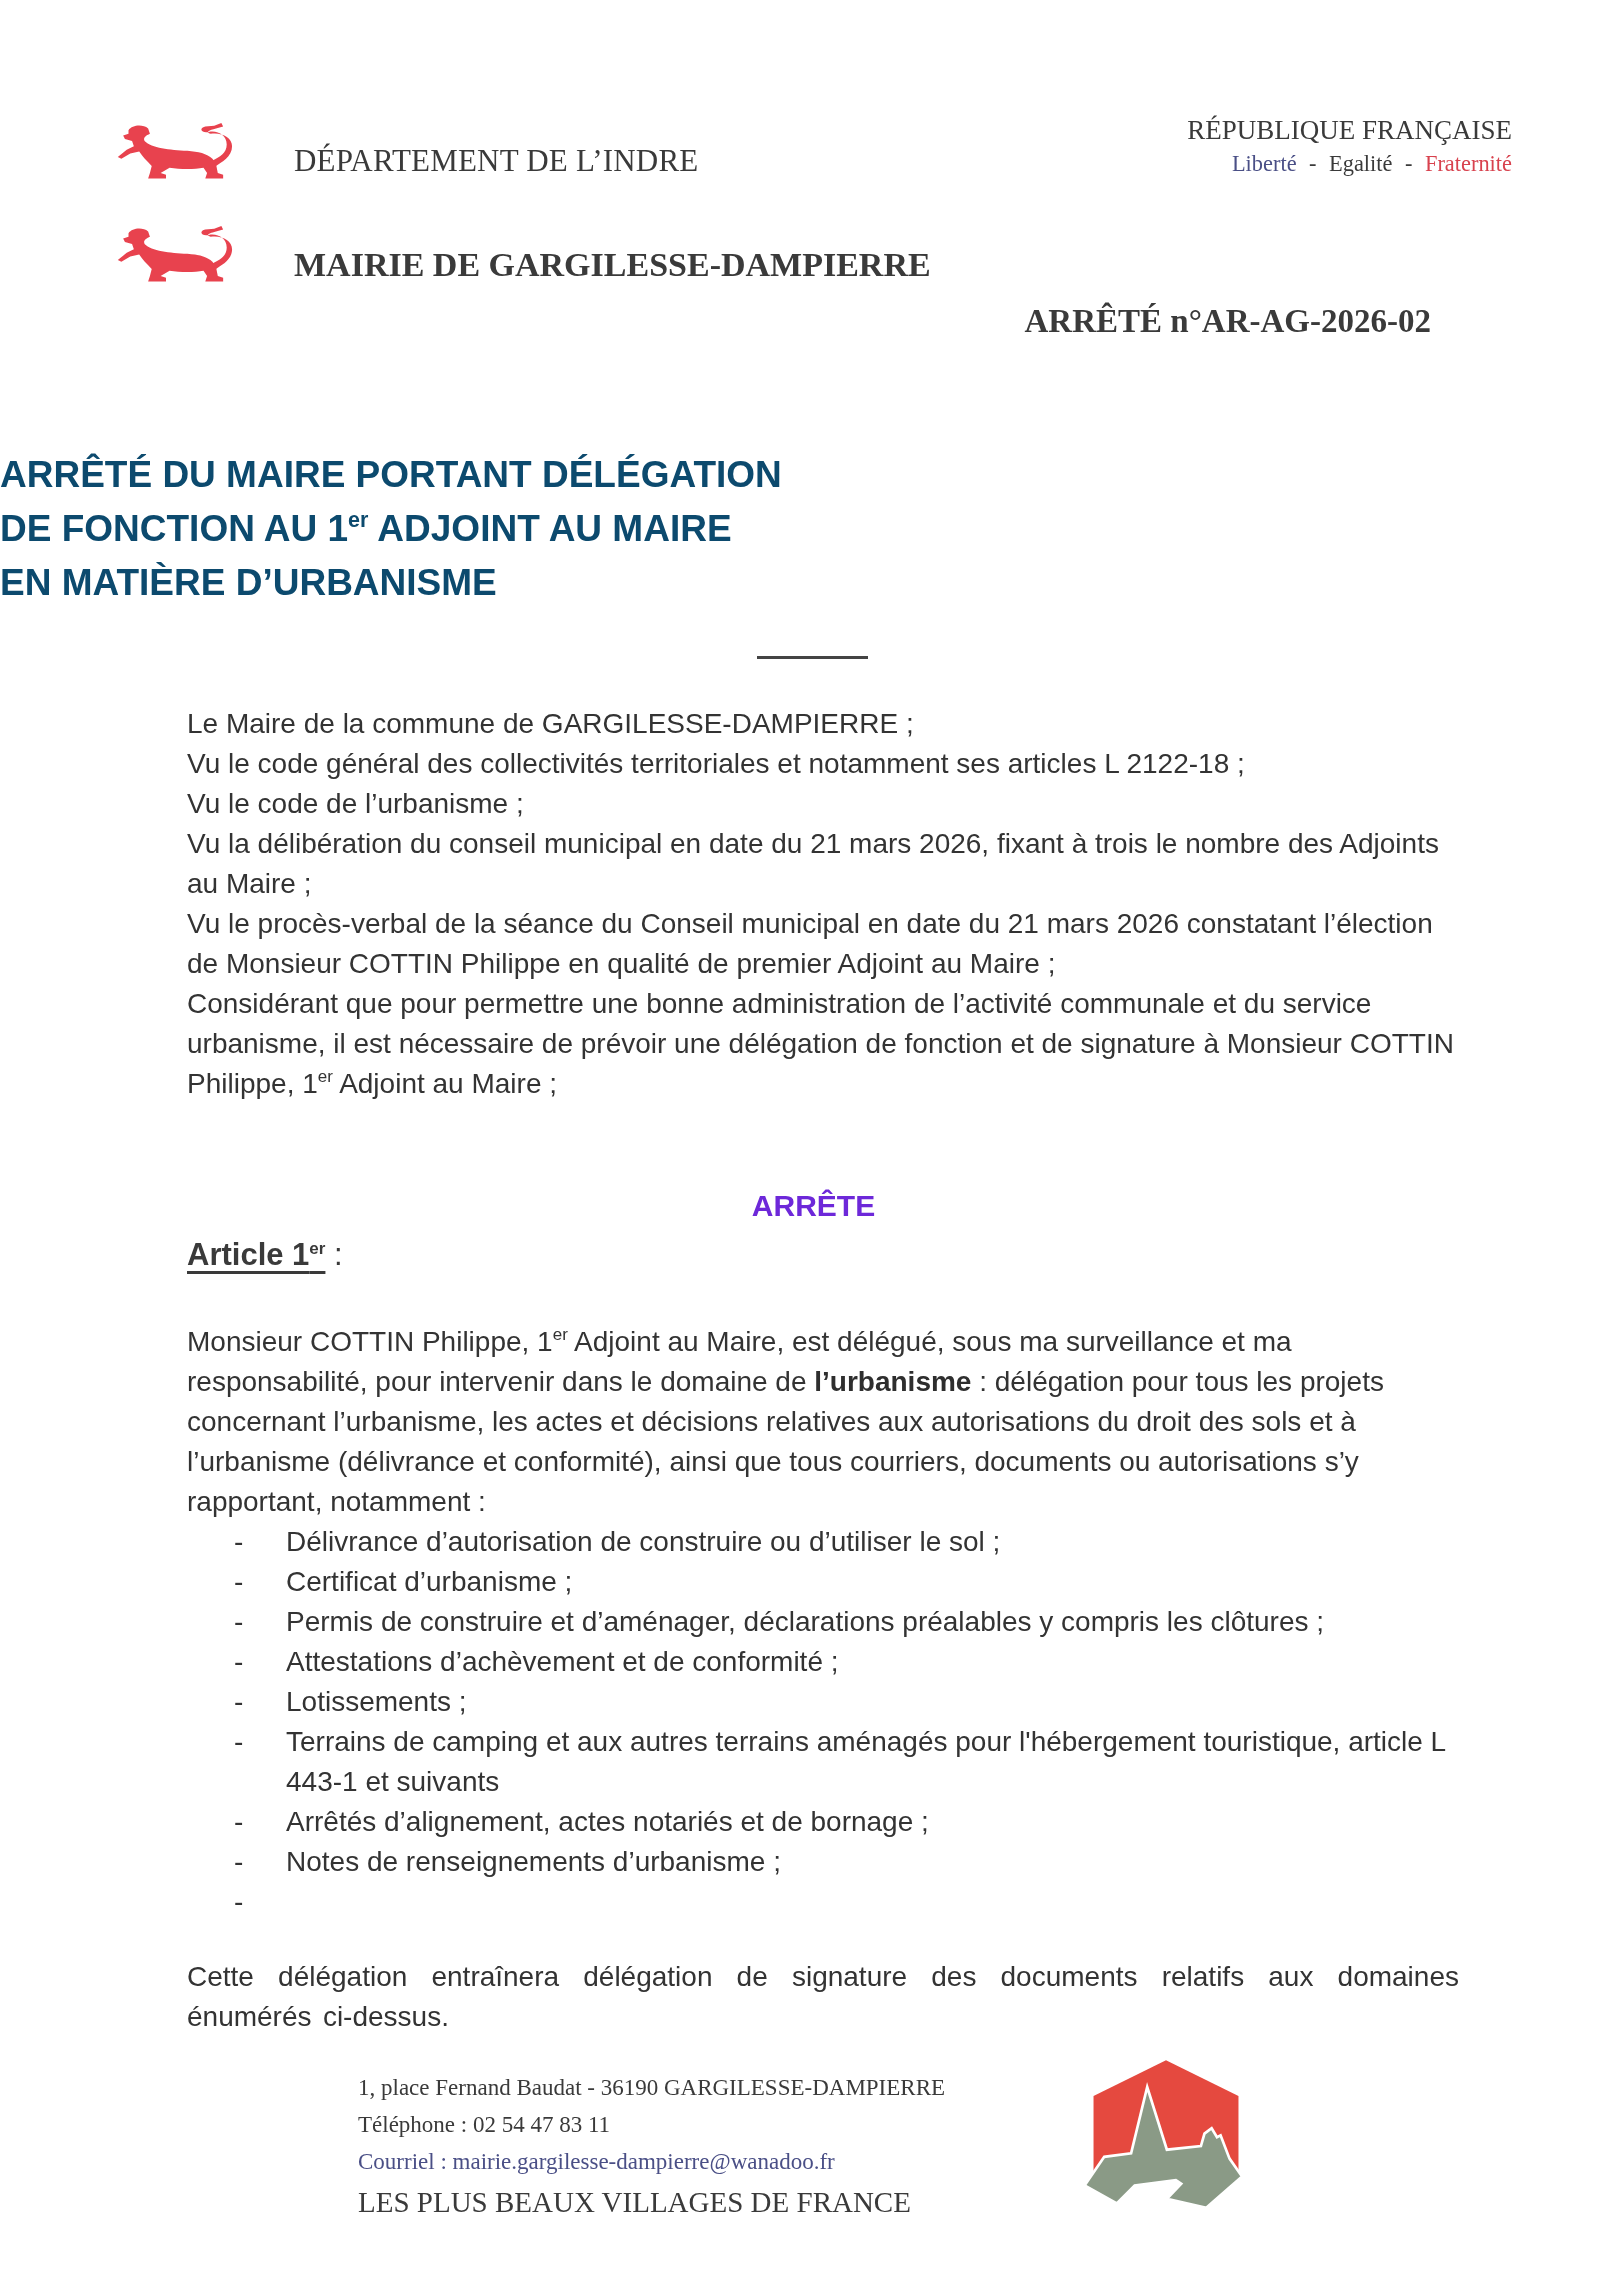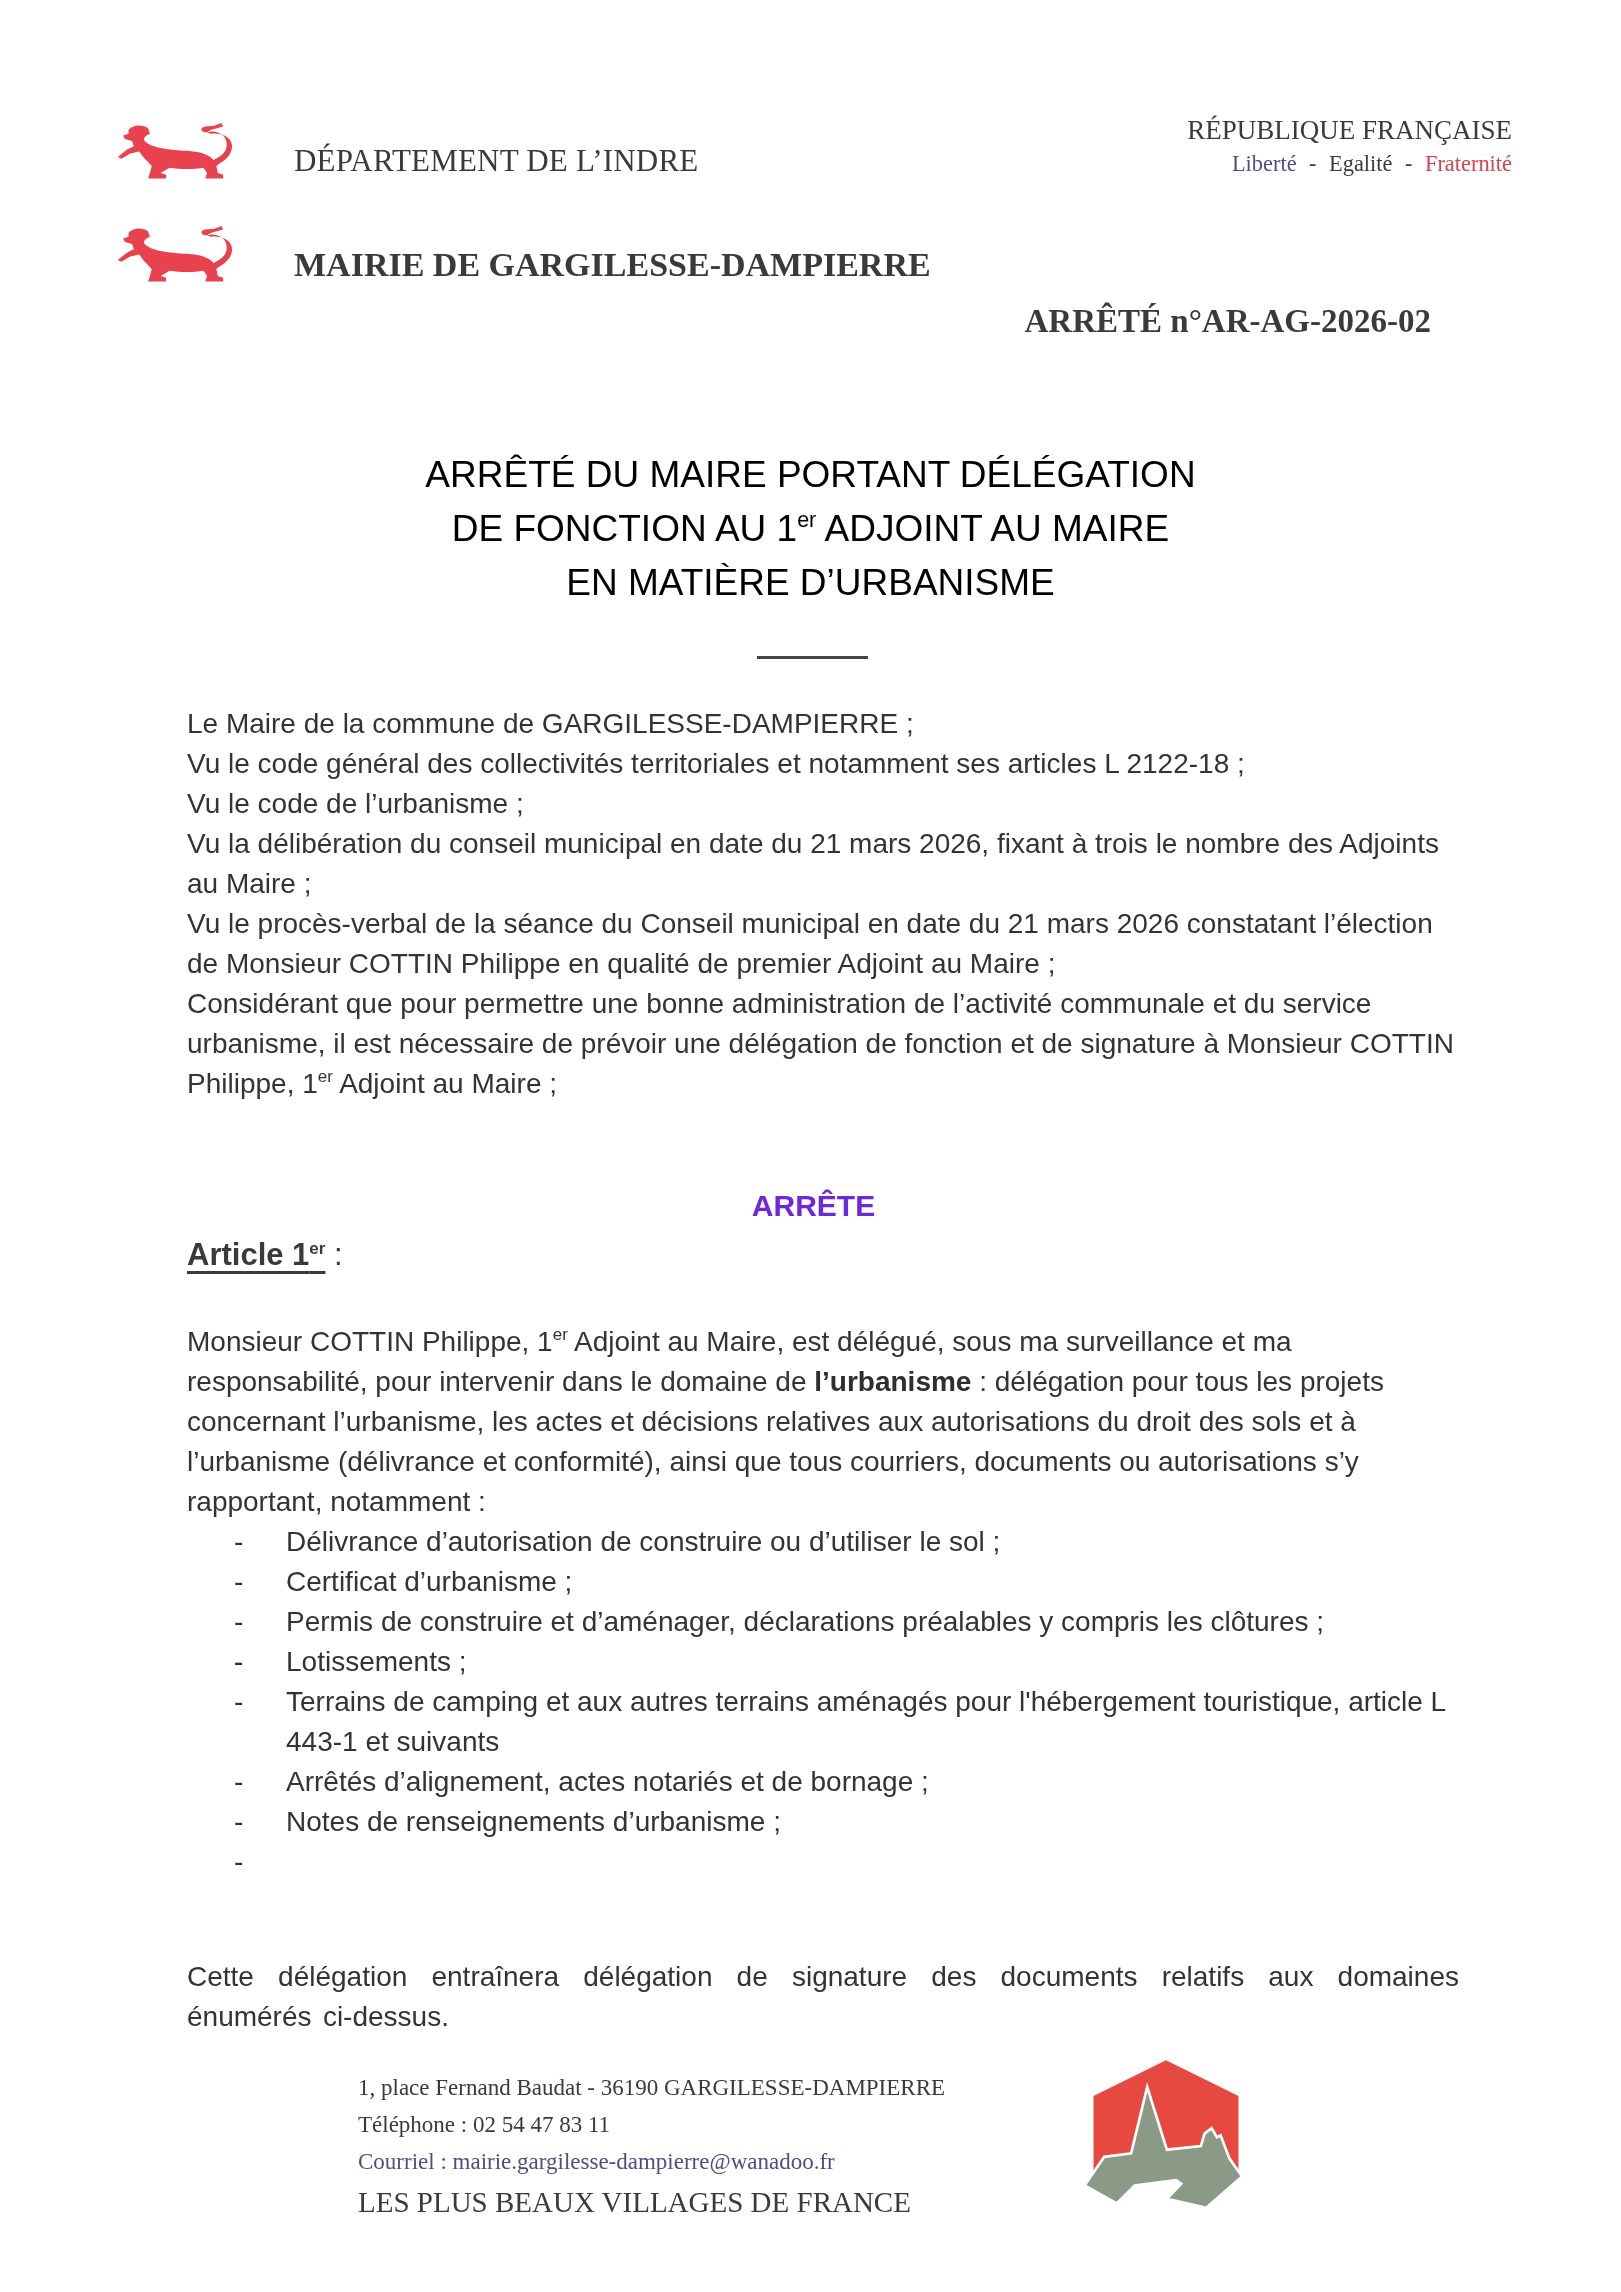--- a/index.html
+++ b/index.html
@@ -16,21 +16,21 @@
     #arrete-no { position: absolute; right: 190px; top: 303px; font-size: 33px; font-weight: bold; color: #3a3a3a; }
 
     #republic { position: absolute; right: 109px; top: 115px; text-align: right; }
     #republic .rf { font-size: 27px; color: #3a3a3a; }
     #republic .motto { font-size: 22.4px; margin-top: 5.4px; }
     .m-lib { color: #4a4f86; }
     .m-sep { color: #3a3a3a; padding: 0 12.5px; }
     .m-ega { color: #3a3a3a; }
     .m-fra { color: #d8424e; }
 
-    #title { position: absolute; left: 0; right: 0; top: 448px; text-align: center; font-size: 37px; font-weight: normal; line-height: 54px; color: #000000; }
+    #title { position: absolute; left: 0; right: 0; top: 448px; font-size: 37px; font-weight: bold; line-height: 54px; color: #0c4a6e; }
     #title sup { font-size: 21.5px; vertical-align: 14.3px; line-height: 0; }
     #title-rule { position: absolute; left: 757px; top: 656px; width: 111px; height: 2.7px; background: #444; }
 
     #preamble { position: absolute; left: 187px; top: 704px; width: 1272px; font-size: 28px; line-height: 40px; color: #333; }
     #preamble p { margin: 0; }
     sup.er { font-size: 17px; vertical-align: 10.7px; line-height: 0; }
 
     #arrete-heading { position: absolute; left: 0; right: 0; top: 1189px; text-align: center; font-size: 30px; font-weight: bold; color: #6d28d9; margin-left: 6px; }
     #article-title { position: absolute; left: 187px; top: 1237px; font-size: 31px; font-weight: bold; color: #3a3a3a; text-align: right; }
     #article-title .u { text-decoration: underline; text-underline-offset: 6.3px; text-decoration-thickness: 2.7px; }
@@ -105,21 +105,21 @@
 </div>
 
 <div id="article-body" class="sans">
   <p><span>Monsieur COTTIN Philippe, 1</span><sup class="er">er</sup><span> Adjoint au Maire, est délégué, sous ma surveillance et ma responsabilité, pour intervenir dans le domaine de </span><b>l’urbanisme</b><span> :  délégation pour tous les projets concernant l’urbanisme, les actes et décisions relatives aux autorisations du droit des sols et à l’urbanisme (délivrance et conformité), ainsi que tous courriers, documents ou autorisations s’y rapportant, notamment :</span></p>
 </div>
 
 <ul id="items" class="sans">
   <li><span class="dash">-</span><span>Délivrance d’autorisation de construire ou d’utiliser le sol ;</span></li>
   <li><span class="dash">-</span><span>Certificat d’urbanisme ;</span></li>
   <li><span class="dash">-</span><span>Permis de construire et d’aménager, déclarations préalables y compris les clôtures ;</span></li>
-  <li><span class="dash">-</span></li>
+  <li><span class="dash">-</span><span>Attestations d’achèvement et de conformité ;</span></li>
   <li><span class="dash">-</span><span>Lotissements ;</span></li>
   <li><span class="dash">-</span><span>Terrains de camping et aux autres terrains aménagés pour l'hébergement touristique, article L 443-1 et suivants</span></li>
   <li><span class="dash">-</span><span>Arrêtés d’alignement, actes notariés et de bornage ;</span></li>
   <li><span class="dash">-</span><span>Notes de renseignements d’urbanisme ;</span></li>
   <li><span class="dash">-</span></li>
 </ul>
 
 <div id="closing" class="sans">Cette délégation entraînera délégation de signature des documents relatifs aux domaines énumérés ci-dessus.</div>
 
 <div id="footer" class="serif">

